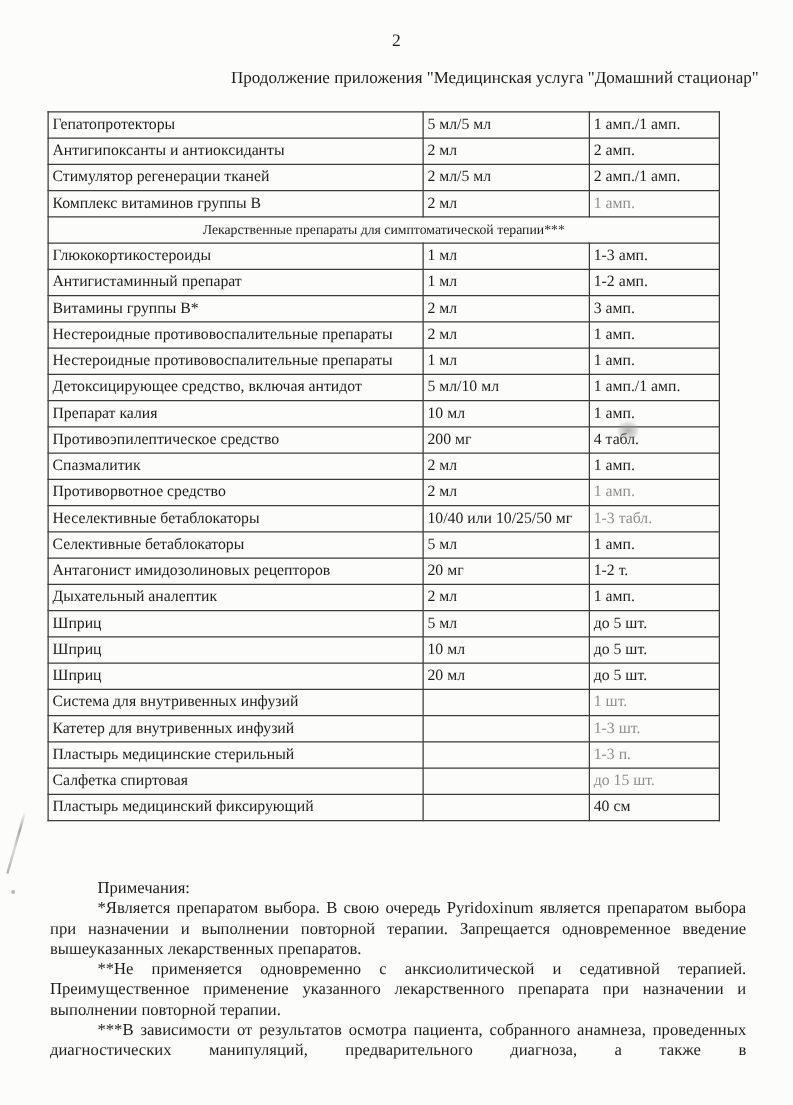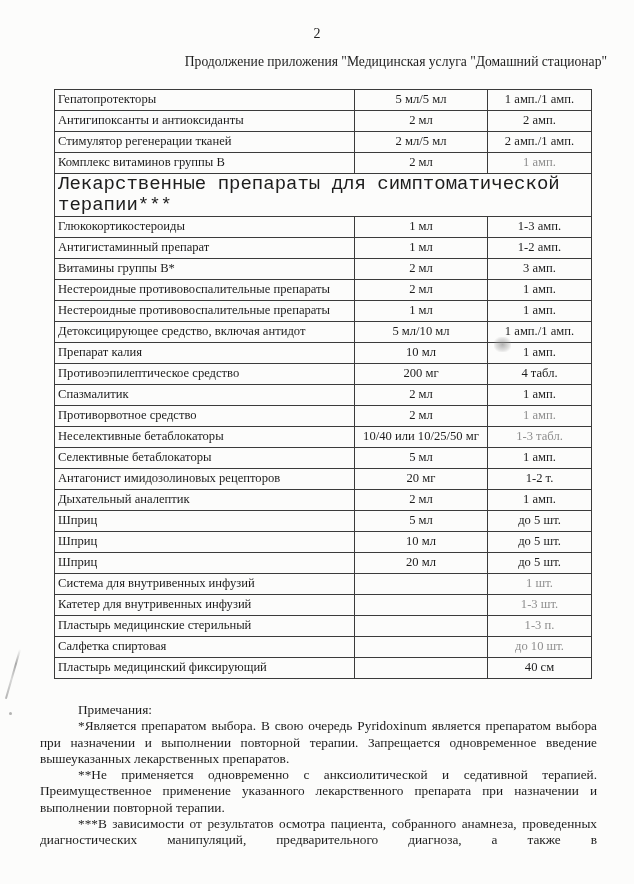--- a/index.html
+++ b/index.html
@@ -26,47 +26,46 @@
   .doc-header {
     position: absolute;
     top: 54px;
     right: 27px;
     font-size: 13.6px;
     white-space: nowrap;
   }
   table.med-table {
     position: absolute;
     top: 89px;
-    left: 54px;
+    left: 38px;
     width: 537px;
     border-collapse: collapse;
     table-layout: fixed;
     font-size: 12.6px;
   }
   table.med-table td {
     border: 1px solid #3b3b3b;
     height: 20px;
     padding: 0 3px;
     vertical-align: middle;
     overflow: hidden;
     line-height: 1.1;
   }
   td.name-cell {
     text-align: left;
     padding-left: 6px;
     white-space: nowrap;
   }
   td.dose-cell, td.qty-cell {
+    text-align: left;
+    white-space: nowrap;
+  }
+  tr.section-row td {
     text-align: center;
-    white-space: nowrap;
-  }
-  tr.section-row td {
-    text-align: left;
-    font-size: 19px;
-    font-family: Liberation Mono, monospace;
+    font-size: 11px;
   }
   .faded {
     color: #8e8e8e;
   }
   .notes {
     position: absolute;
     top: 702px;
     left: 40px;
     width: 557px;
     font-size: 13.3px;
@@ -245,21 +244,21 @@
         <td class="qty-cell faded">1-3 шт.</td>
       </tr>
       <tr>
         <td class="name-cell">Пластырь медицинские стерильный</td>
         <td class="dose-cell"></td>
         <td class="qty-cell faded">1-3 п.</td>
       </tr>
       <tr>
         <td class="name-cell">Салфетка спиртовая</td>
         <td class="dose-cell"></td>
-        <td class="qty-cell faded">до 10 шт.</td>
+        <td class="qty-cell faded">до 15 шт.</td>
       </tr>
       <tr>
         <td class="name-cell">Пластырь медицинский фиксирующий</td>
         <td class="dose-cell"></td>
         <td class="qty-cell">40 см</td>
       </tr>
     </tbody>
 </table>
 
 <div class="notes">

